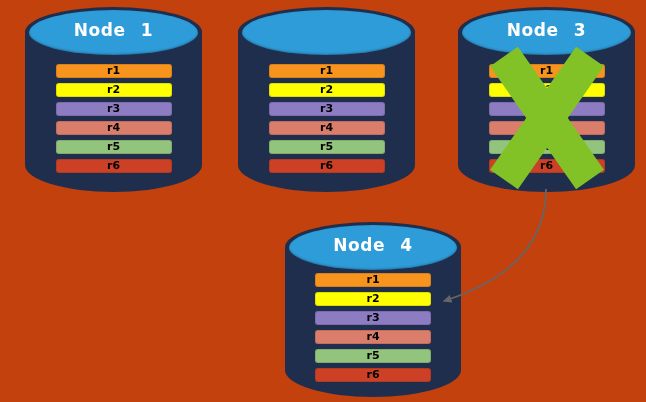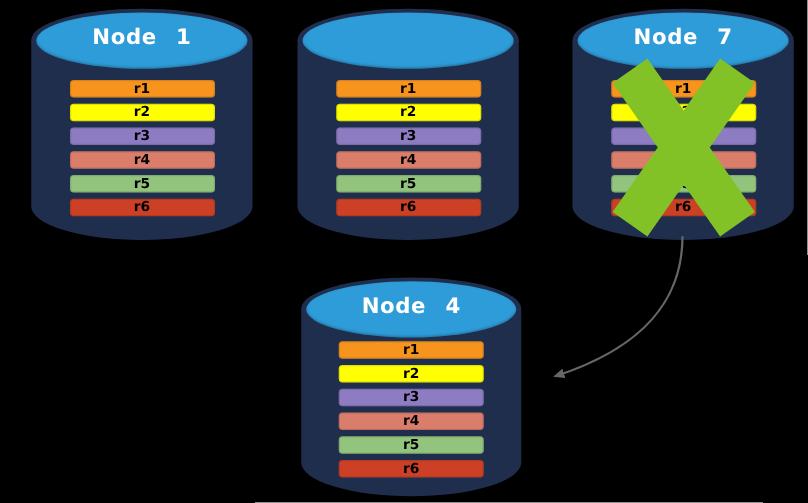--- a/index.html
+++ b/index.html
@@ -1,21 +1,21 @@
 <!DOCTYPE html>
 <html><head>
 <meta charset="utf-8">
 <style>
   html,body{margin:0;padding:0;background:#ffffff;}
   body{font-family:"DejaVu Sans","Liberation Sans",sans-serif;}
-  .stage{position:relative;width:646px;height:402px;background:#000000;overflow:hidden;}
+  .stage{position:relative;width:646px;height:402px;background:#c2410c;overflow:hidden;}
 
   
   .cylinder{position:absolute;width:177px;height:185px;}
-  .cylinder.small{width:176px;height:175px;}
+  .cylinder.small{width:176px;height:175px;margin-left:44px;}
   .cyl-back{position:absolute;top:0;left:0;right:0;height:50px;border-radius:50%;}
   .cyl-side{position:absolute;top:25px;left:0;right:0;bottom:0;
             border-radius:0 0 50% 50% / 0 0 27px 27px;}
   .cyl-top{position:absolute;top:3px;left:4px;right:4px;height:45px;border-radius:50%;
            box-shadow:inset 0 -1px 2px rgba(0,0,0,0.25);}
   .cyl-title{position:absolute;top:13px;left:0;right:0;text-align:center;
              color:#ffffff;font-weight:bold;font-size:17px;word-spacing:9px;
              letter-spacing:0.5px;z-index:3;}
 
   
@@ -64,21 +64,21 @@
       <div class="row" style="background: rgb(218, 125, 107);">r4</div>
       <div class="row" style="background: rgb(147, 196, 125);">r5</div>
       <div class="row" style="background: rgb(204, 65, 37);">r6</div>
     </div>
   </div>
 
   <div class="cylinder" style="left:458px;top:7px;">
     <div class="cyl-back" style="background: rgb(32, 46, 78);"></div>
     <div class="cyl-side" style="background: rgb(32, 46, 78);"></div>
     <div class="cyl-top" style="background: rgb(46, 156, 216);"></div>
-    <div class="cyl-title">Node 7</div>
+    <div class="cyl-title">Node 3</div>
     <div class="rows">
       <div class="row" style="background: rgb(247, 148, 30);">r1</div>
       <div class="row" style="background: rgb(255, 255, 0);">r2</div>
       <div class="row" style="background: rgb(142, 124, 195);">r3</div>
       <div class="row" style="background: rgb(218, 125, 107);">r4</div>
       <div class="row" style="background: rgb(147, 196, 125);">r5</div>
       <div class="row" style="background: rgb(204, 65, 37);">r6</div>
     </div>
     <div class="xbar l" style="background: rgb(130, 194, 38);"></div>
     <div class="xbar r" style="background: rgb(130, 194, 38);"></div>

